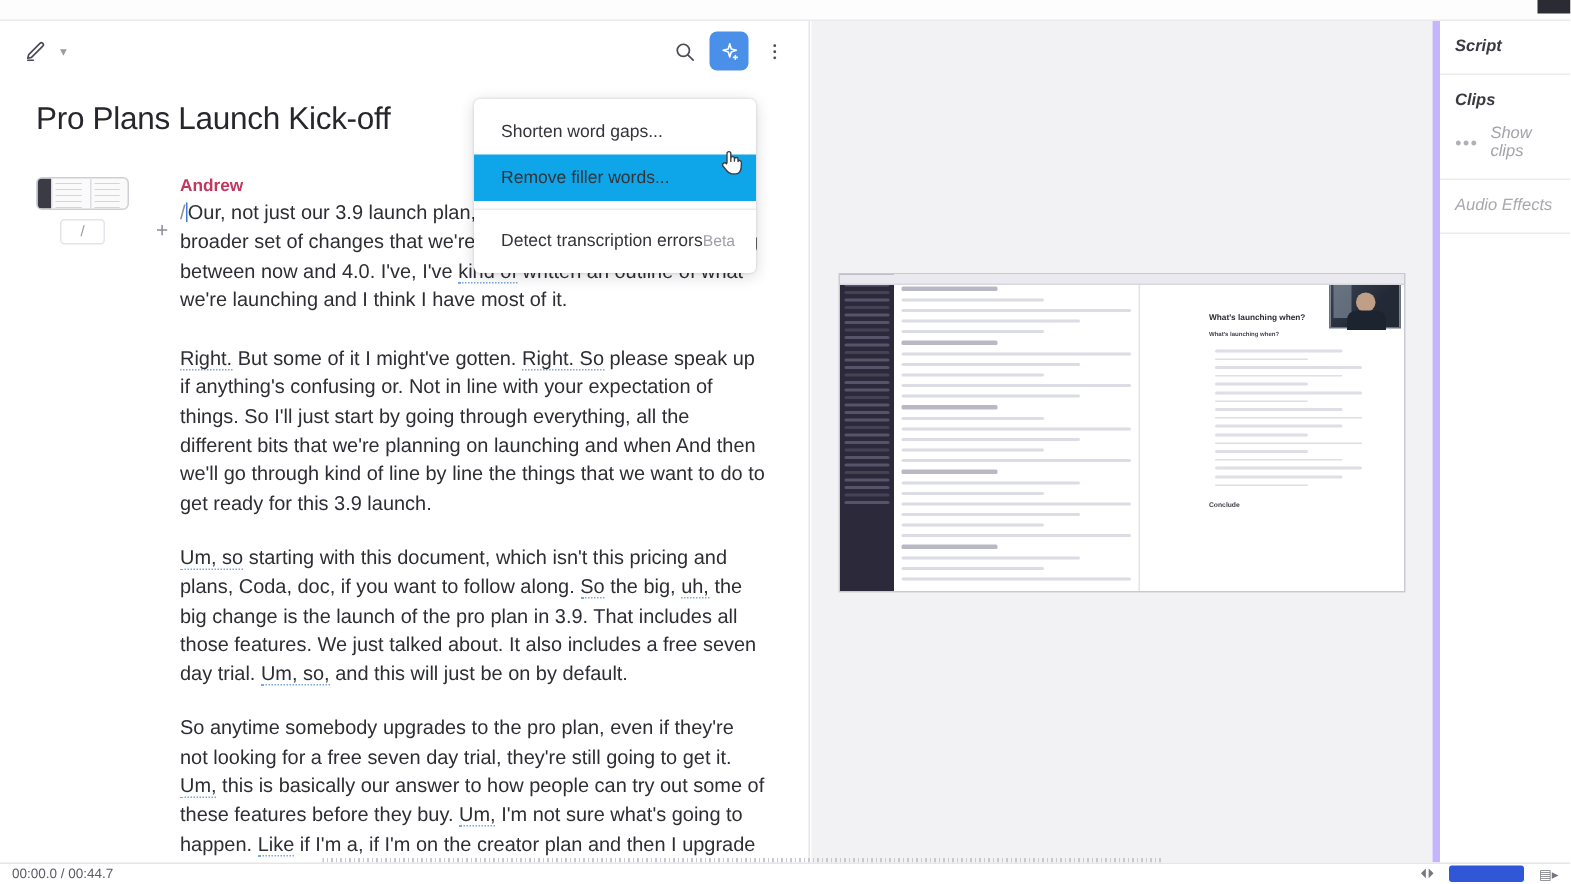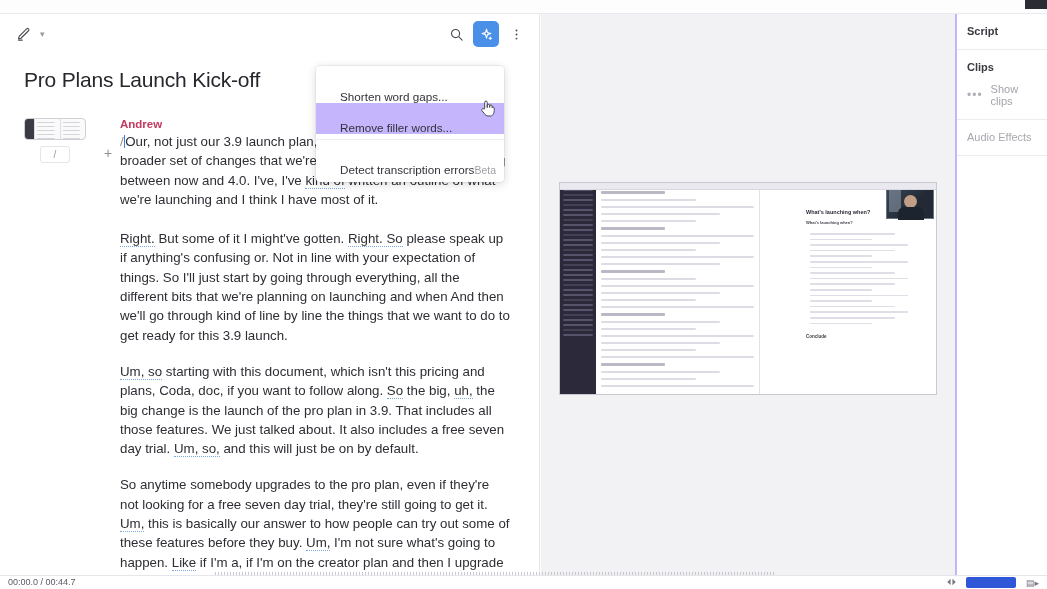--- a/index.html
+++ b/index.html
@@ -154,29 +154,29 @@
     left: 316px; top: 52px;
     width: 188px;
     background: #ffffff;
     border-radius: 4px;
     box-shadow: 0 2px 10px rgba(20,20,30,0.16), 0 0 0 1px rgba(20,20,30,0.05);
     padding: 6px 0;
     z-index: 40;
   }
   .menu-item {
     display: flex;
-    align-items: flex-end;
+    align-items: center;
     height: 31px;
-    padding: 0 24px;
+    padding: 0 18px;
     font-size: 11.7px;
     color: #33333a;
     cursor: pointer;
     white-space: nowrap;
   }
-  .menu-item.hovered { background: #c4b5fd; }
+  .menu-item.hovered { background: #0ea5e9; }
   .menu-item.disabled { color: #b3b3bb; cursor: default; }
   .menu-item .spacer { flex: 1; }
   .menu-item .submenu-arrow { font-size: 10px; color: #8e8e96; }
   .menu-item .badge { font-size: 10.5px; color: #a0a0a8; }
   .menu-sep { height: 1px; background: #ececf0; margin: 5px 0; }
 
   .hand-cursor {
     position: absolute;
     left: 479px; top: 85px;
     z-index: 60;
@@ -272,21 +272,22 @@
     height: 7px; background: #e9e9ef;
     border-bottom: 1px solid #d8d8e0;
     z-index: 3;
   }
 
   
   .side-col {
     position: absolute; top: 14px; right: 0;
     width: 92px; height: 561px;
     background: #ffffff;
-    border-left: 2px solid #c4b5fd;
+    border-left: 5px solid #c4b5fd;
+    font-style: italic;
   }
   .side-sec {
     border-bottom: 1px solid #ececf0;
     padding: 11px 10px 12px 10px;
   }
   .side-title {
     font-size: 11px; font-weight: 700; color: #3a3a42;
   }
   .side-title.muted { color: #a8a8b0; font-weight: 400; }
   .side-row {

